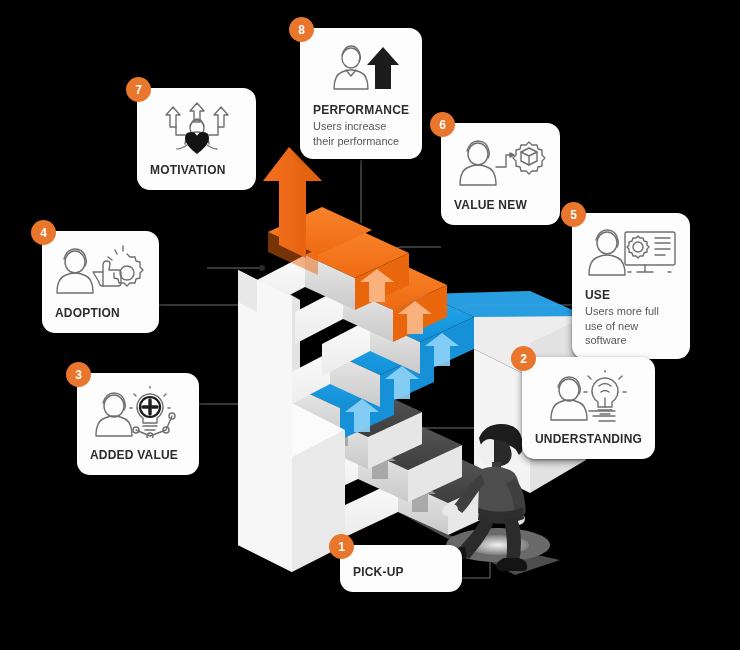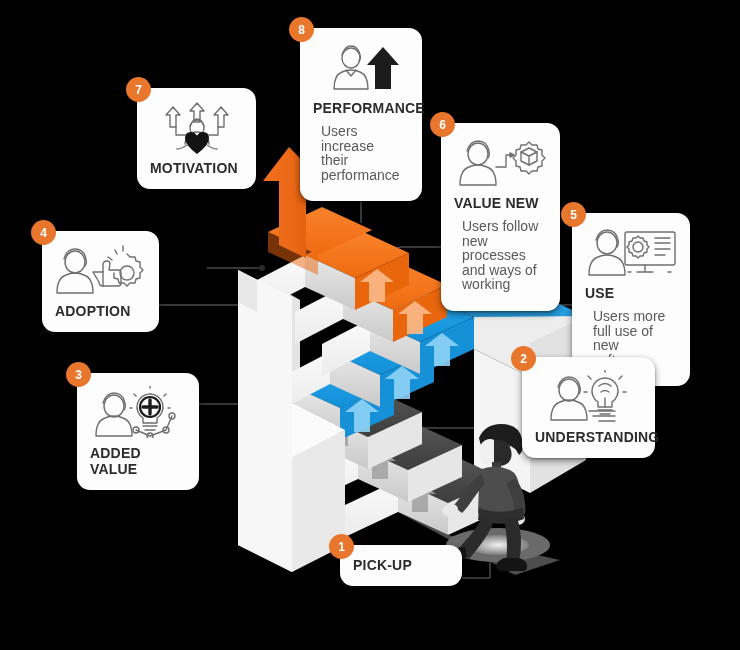--- a/index.html
+++ b/index.html
@@ -23,25 +23,25 @@
     position:absolute;left:-11px;top:-11px;
     width:25px;height:25px;border-radius:50%;
     background:#e8762c;color:#fff;
     font-size:12px;font-weight:bold;
     display:flex;align-items:center;justify-content:center;
     line-height:1;
   }
   .card .ico{display:block;height:54px;margin:2px 0 5px 0;}
   .card .ico svg{display:block;margin:0 auto;}
   .card h3{
-    margin:0 0 2px 0;font-size:14px;font-weight:bold;
+    margin:8px 0 2px 0;font-size:12px;font-weight:bold;
     color:#2c2c2c;letter-spacing:.2px;
   }
   .card p{
-    margin:8px;font-size:14px;line-height:14.5px;color:#595959;
+    margin:0;font-size:11px;line-height:14.5px;color:#595959;
   }
 
   
   #card8{left:300px;top:28px;width:122px;}
   #card7{left:137px;top:88px;width:119px;}
   #card6{left:441px;top:123px;width:119px;}
   #card5{left:572px;top:213px;width:118px;}
   #card4{left:42px;top:231px;width:117px;}
   #card3{left:77px;top:373px;width:122px;}
   #card2{left:522px;top:357px;width:133px;}
@@ -321,21 +321,20 @@
           <path d="M6,49 q0,-15 9,-18 q4,-2 9,-2 q5,0 9,2 q9,3 9,18 z"></path>
           <path d="M42,31 h10 v-12 h7"></path>
           <path d="M56,17 l4,2 l-4,2 z" fill="#6f6f6f"></path>
           <path d="M75,6 l3,3 h5 l1,4 l4,1 v5 l3,3 l-3,3 v5 l-4,1 l-1,4 h-5 l-3,3 l-3,-3 h-5 l-1,-4 l-4,-1 v-5 l-3,-3 l3,-3 v-5 l4,-1 l1,-4 h5 z"></path>
           <path d="M75,12 l8,4 v9 l-8,4 l-8,-4 v-9 z"></path>
           <path d="M67,16 l8,4 l8,-4 M75,20 v9"></path>
         </g>
       </svg>
     </div>
     <h3>VALUE NEW</h3>
-    <p>Users follow new processes and ways of working</p>
   </div>
 
   <div class="card" id="card5">
     <div class="badge">5</div>
     <div class="ico">
       <svg width="96" height="52" viewBox="0 0 96 52">
         <g fill="none" stroke="#6f6f6f" stroke-width="1.4" stroke-linejoin="round" stroke-linecap="round">
           <path d="M12,17 a10,11 0 1,1 20,0 a10,11 0 1,1 -20,0"></path>
           <path d="M11,14 q3,-10 11,-10 q9,0 11,10 q1,4 -1,7"></path>
           <path d="M4,49 q0,-15 9,-18 q4,-2 9,-2 q5,0 9,2 q9,3 9,18 z"></path>

